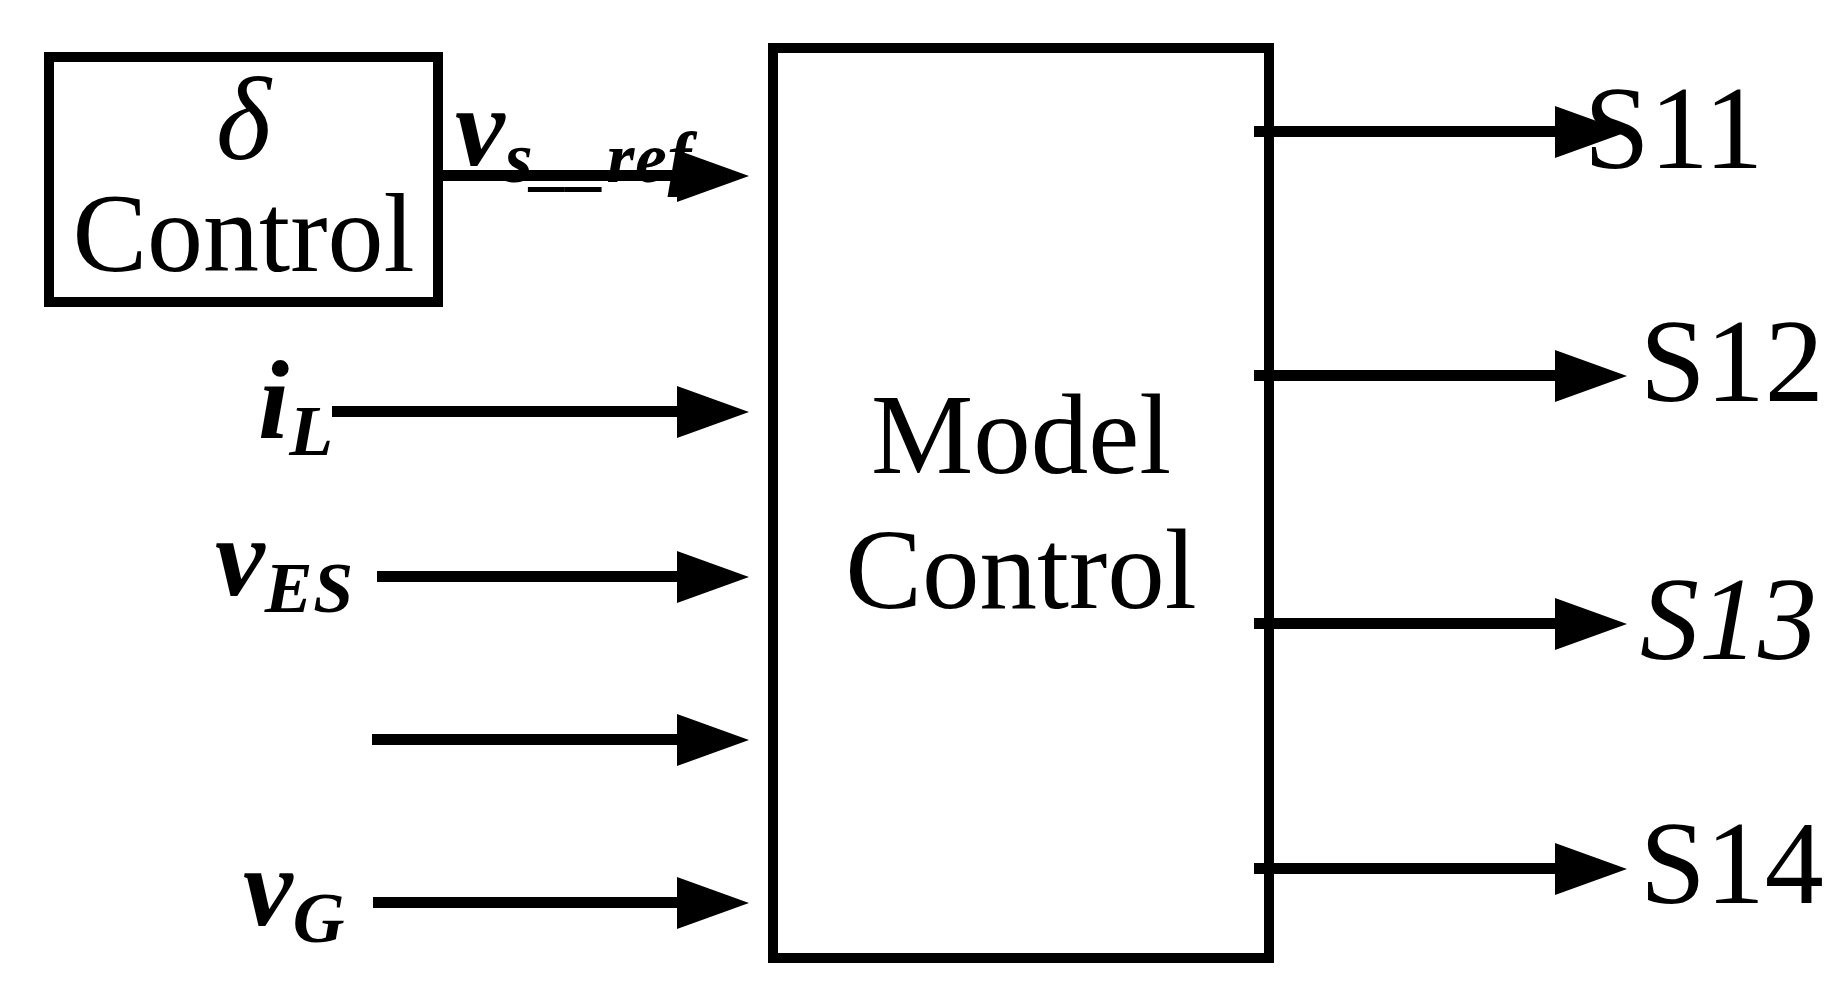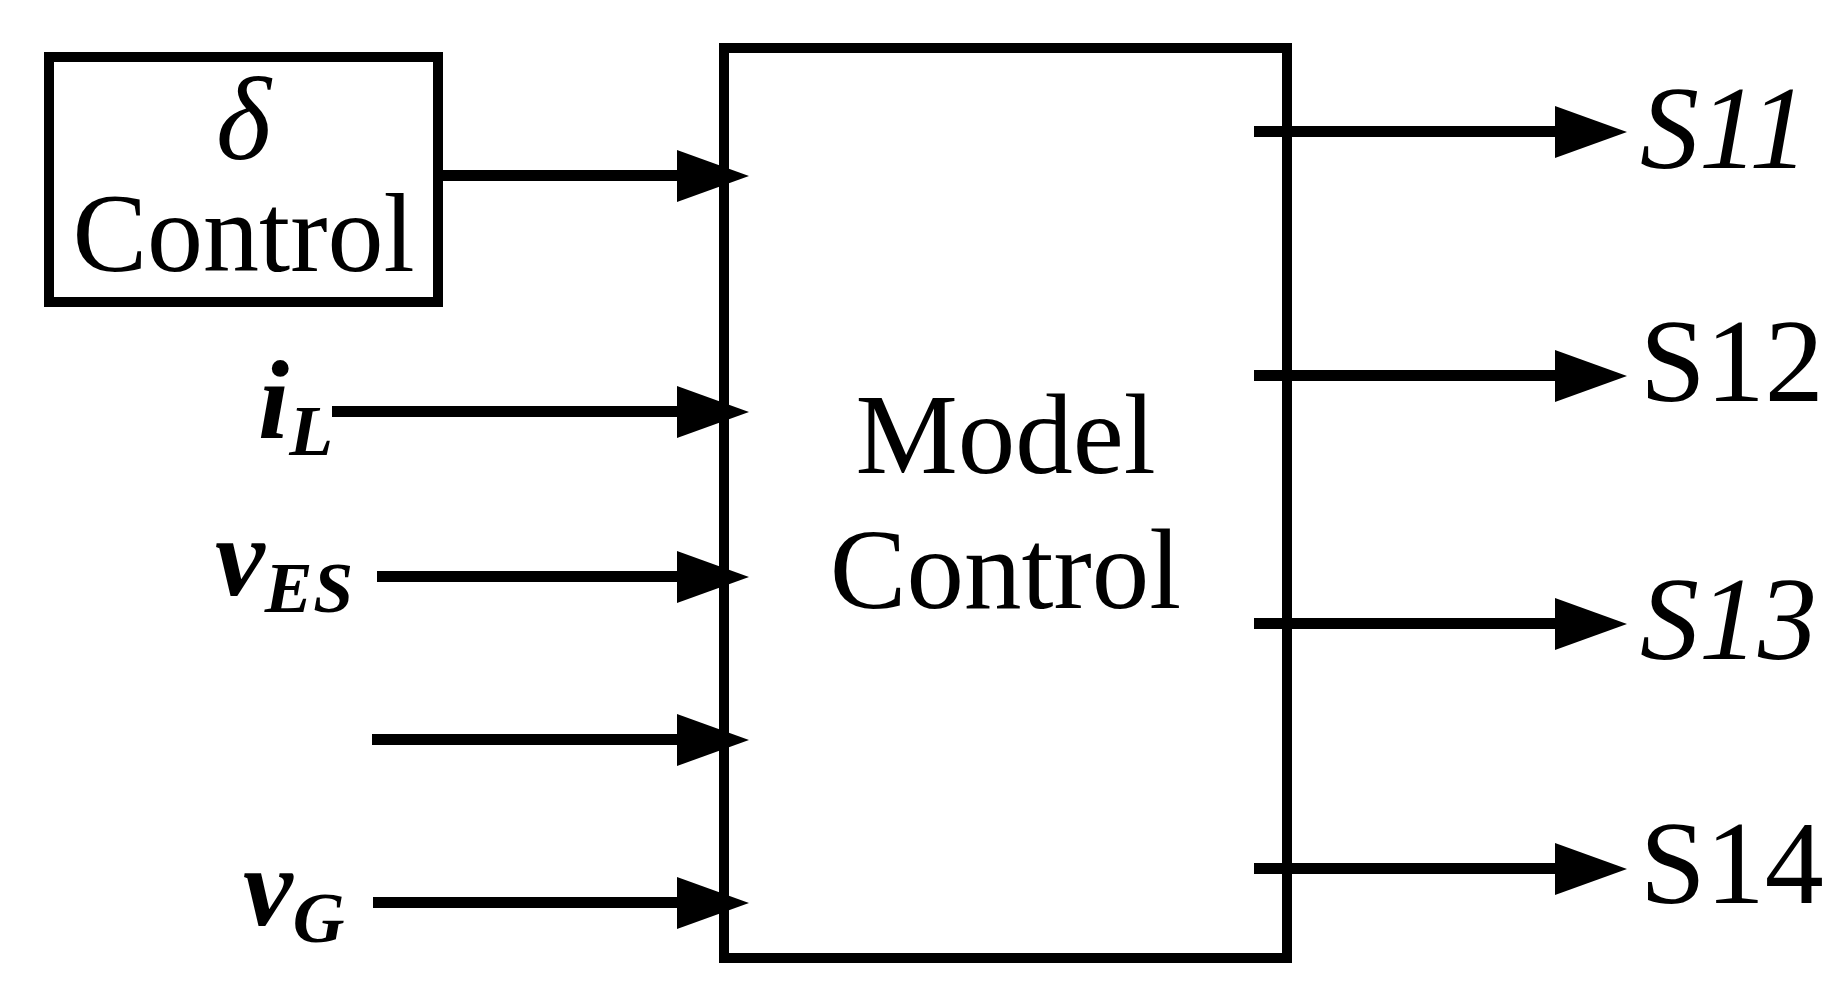--- a/index.html
+++ b/index.html
@@ -31,21 +31,21 @@
   #delta-box { left: 44px; top: 52px; width: 399px; height: 255px; }
   #delta-box .symbol {
     font-size: 118px;
     font-style: italic;
     line-height: 0.92;
   }
   #delta-box .word {
     font-size: 112px;
     line-height: 1.05;
   }
-  #mpc-box { left: 719px; top: 43px; width: 573px; height: 920px; }
+  #mpc-box { left: 768px; top: 43px; width: 506px; height: 920px; }
   #mpc-box .line {
     font-size: 115px;
     line-height: 1.17;
   }
 
   
   .h-line {
     position: absolute;
     height: 11px;
     background: #000;
@@ -90,20 +90,23 @@
   <div class="block" id="delta-box">
     <div class="symbol">δ</div>
     <div class="word">Control</div>
   </div>
 
   <div class="block" id="mpc-box">
     <div class="line">Model</div>
     <div class="line">Control</div>
   </div>
 
+  <div class="sig" style="left:455px; top:71px;">
+    <span>v</span><span class="sub">s__ref</span>
+  </div>
   <div class="sig" style="left:258px; top:344px;font-style:italic;">
     <span>i</span><span class="sub">L</span>
   </div>
   <div class="sig" style="left:215px; top:501px;">
     <span>v</span><span class="sub">ES</span>
   </div>
   <div class="sig" style="left:243px; top:831px;text-align:center;">
     <span>v</span><span class="sub">G</span>
   </div>
 
@@ -138,18 +141,18 @@
   </div>
   <div>
     <div class="h-line" style="left:1254px; top:618px; width:309px;"></div>
     <div class="head" style="left:1555px; top:598px;"></div>
   </div>
   <div>
     <div class="h-line" style="left:1254px; top:863px; width:309px;"></div>
     <div class="head" style="left:1555px; top:843px;"></div>
   </div>
 
-  <div class="out-label" style="left:1640px; top:70px;font-style:italic;">S11</div>
+  <div class="out-label" style="left:1584px; top:70px;">S11</div>
   <div class="out-label" style="left:1640px; top:303px;">S12</div>
   <div class="out-label" style="left:1640px; top:561px;font-style:italic;">S13</div>
   <div class="out-label" style="left:1640px; top:805px;">S14</div>
 
 </div>
 
 </body></html>

